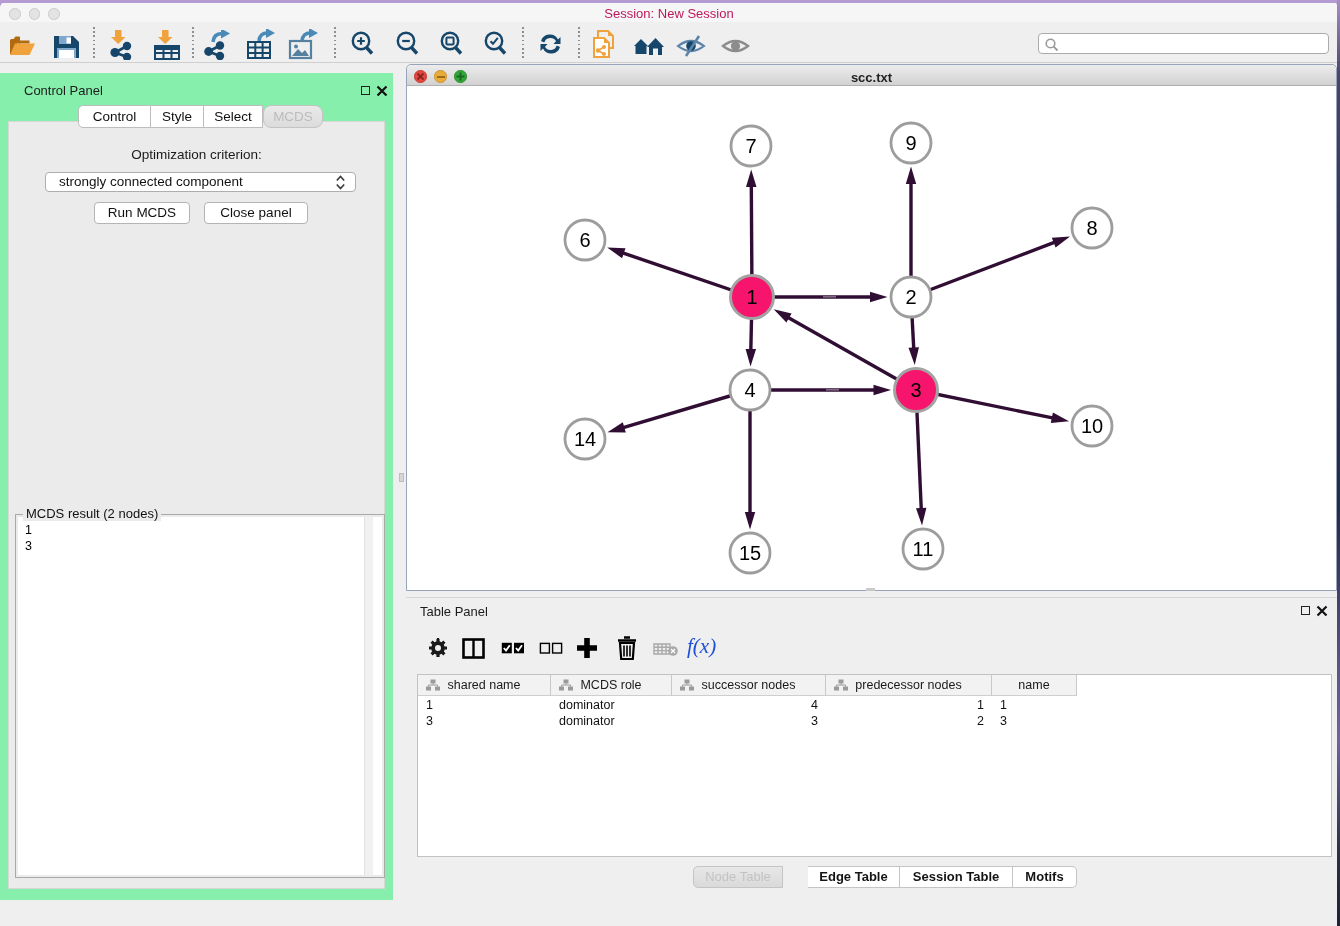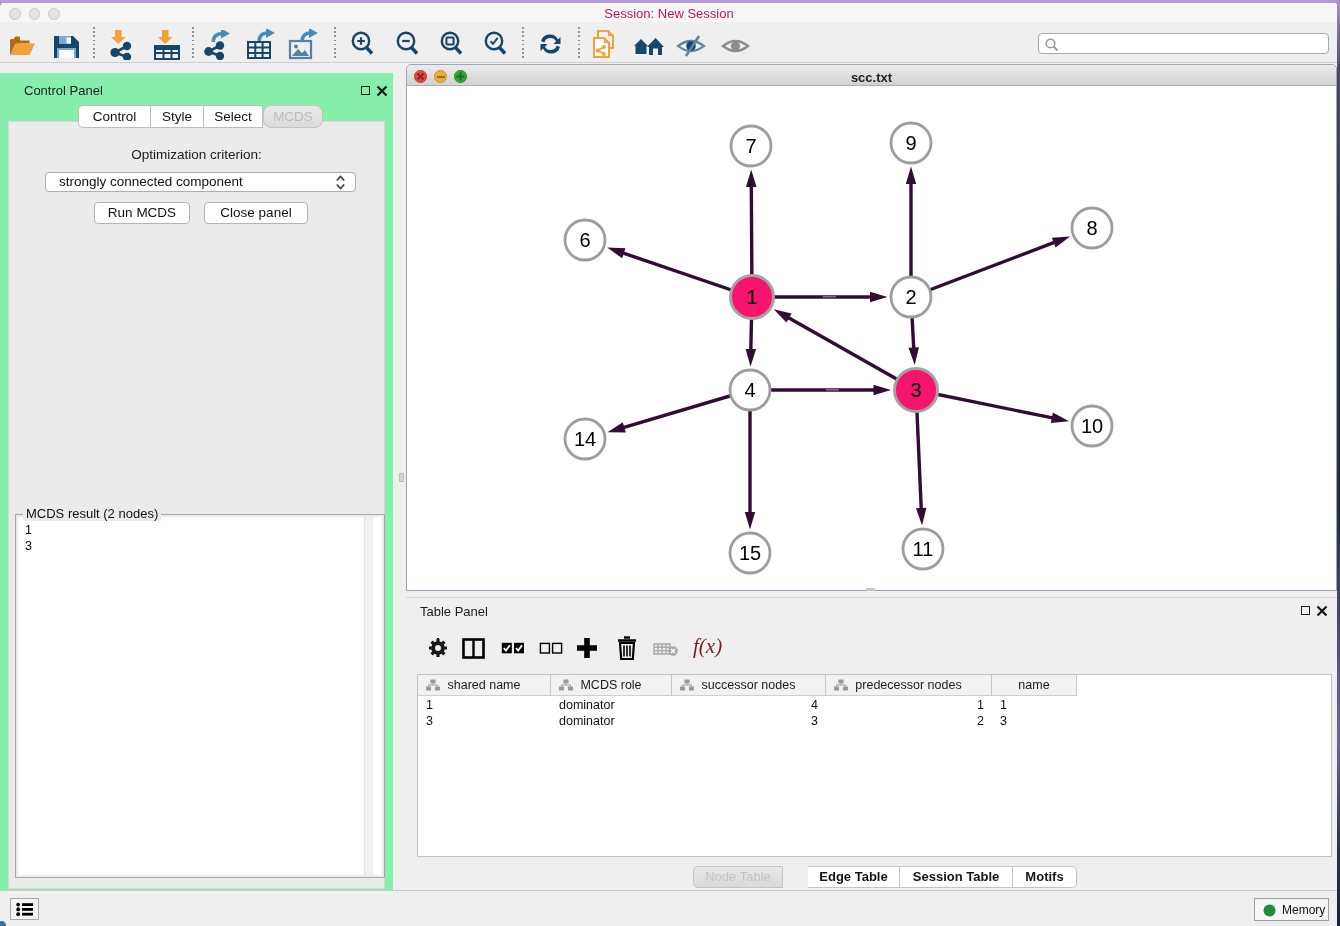--- a/index.html
+++ b/index.html
@@ -339,21 +339,21 @@
         <path d="M4 7 h14 l-1.2 16 h-11.6 Z" fill="none" stroke="#000" stroke-width="2.2"></path>
         <path d="M8 9.5 v11 M11 9.5 v11 M14 9.5 v11" stroke="#000" stroke-width="1.6"></path>
       </svg>
     <svg class="abs" style="left:247px; top:44px;" width="26" height="14">
         <g stroke="#a9a9a9" stroke-width="1.4" fill="none">
           <path d="M1 2 h16 v10 h-16 Z M1 5.3 h16 M1 8.6 h16 M5 2 v10 M9 2 v10 M13 2 v10"></path>
         </g>
         <circle cx="20" cy="9" r="4.8" fill="#a9a9a9"></circle>
         <path d="M18 7 l4 4 m0 -4 l-4 4" stroke="#fff" stroke-width="1.3"></path>
       </svg>
-    <div class="abs" style="left:281px; top:36px; font-family:'Liberation Serif',serif; font-style:italic; font-size:21px; color:#7f1d1d;margin-left:6px;">f(x)</div>
+    <div class="abs" style="left:281px; top:36px; font-family:'Liberation Serif',serif; font-style:italic; font-size:21px; color:#1d4ed8;">f(x)</div>
     <div id="tbox">
       <div class="thead" style="left:0px; width:133px;">
           <span style="position:absolute; left:8px; top:4px;"><svg width="14" height="12">
               <g fill="#9a9a9a">
                 <rect x="4.5" y="0.5" width="5" height="4"></rect>
                 <rect x="0" y="7.5" width="5" height="4"></rect>
                 <rect x="9" y="7.5" width="5" height="4"></rect>
               </g>
               <path d="M7 4.5 V6 M2.5 7.5 V6 H11.5 V7.5" stroke="#9a9a9a" stroke-width="1" fill="none"></path>
             </svg></span>
@@ -407,37 +407,15 @@
       <div class="trow" style="left:582px; top:39px;">3</div>
     </div>
     <div class="tabs" style="left:287px; top:268px;border-radius:10px;">
       <div class="btab first" style="width:90px; border-left:1px solid #c4c4c4; border-radius:5px 0 0 5px; background:linear-gradient(#e7e7e7,#dadada); color:#c3c3c3; font-weight:400;">Node Table</div>
       <div class="btab" style="width:92px;margin-left:25px;">Edge Table</div>
       <div class="btab" style="width:113px;">Session Table</div>
       <div class="btab" style="width:64px; border-radius:0 5px 5px 0;">Motifs</div>
     </div>
   </div>
 
-  <div class="abs" id="statusbar">
-    <div id="listbtn">
-        <svg style="position:absolute;left:5px;top:3px;" width="18" height="15">
-          <g fill="#000">
-            <circle cx="2.2" cy="2.6" r="1.9"></circle>
-            <circle cx="2.2" cy="7.4" r="1.9"></circle>
-            <circle cx="2.2" cy="12.2" r="1.9"></circle>
-            <rect x="6" y="1.2" width="11" height="2.8"></rect>
-            <rect x="6" y="6" width="11" height="2.8"></rect>
-            <rect x="6" y="10.8" width="11" height="2.8"></rect>
-          </g>
-          <path d="M2.2 2.6 V12.2" stroke="#000" stroke-width="0.8" stroke-dasharray="1 1.4"></path>
-        </svg>
-      </div>
-    <div id="membtn">
-      <svg style="position:absolute; left:8px; top:5px;" width="13" height="13">
-          <circle cx="6.5" cy="6.5" r="6" fill="#1f8c3b"></circle>
-        </svg>
-      <div style="position:absolute; left:27px; top:4px;">Memory</div>
-    </div>
-    <div style="position:absolute; left:-3px; top:30px; width:9px; height:9px; border-radius:50%; background:#3b6ea5;"></div>
-  </div>
 </div>
 <div class="abs" id="desktop-top"></div>
 <div class="abs" id="desktop-right"></div>
 
 </body></html>

